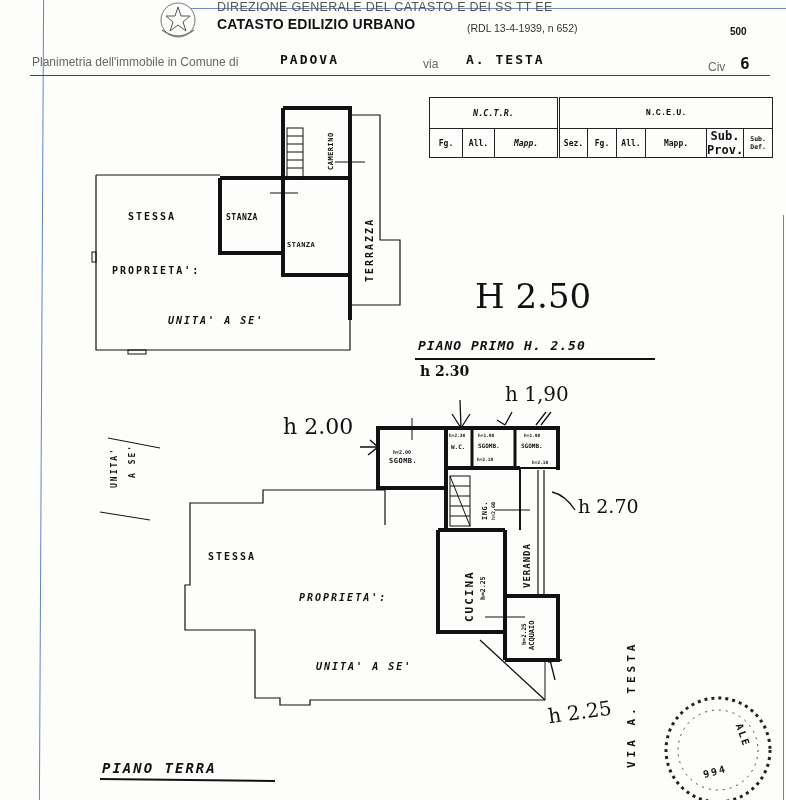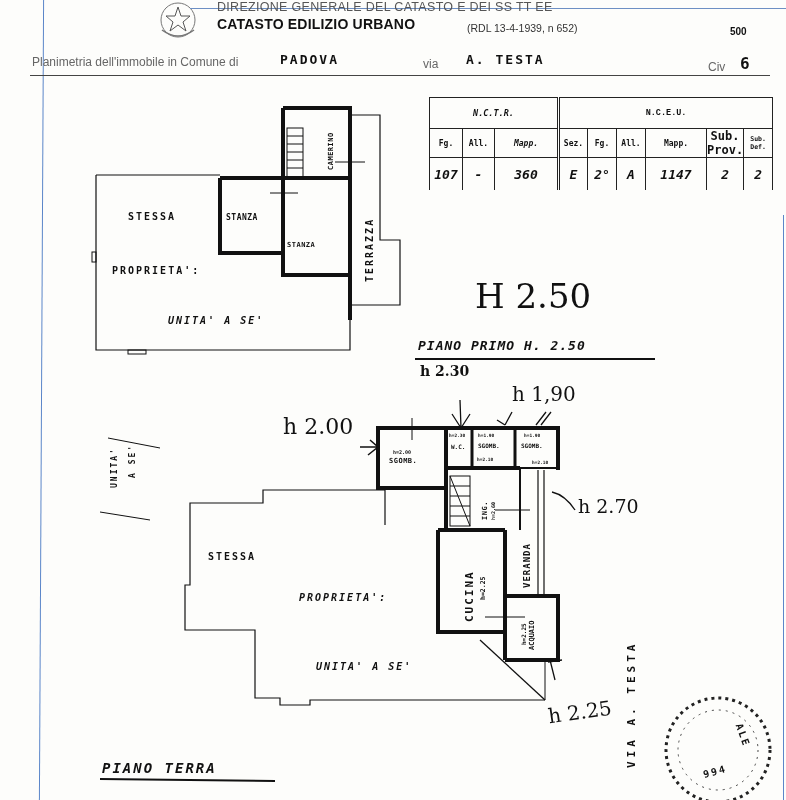--- a/index.html
+++ b/index.html
@@ -67,31 +67,20 @@
     <td style="width:32px;">Fg.</td>
     <td style="width:31px;">All.</td>
     <td class="dbl" style="width:62px;">Mapp.</td>
     <td style="width:27px;">Sez.</td>
     <td style="width:28px;">Fg.</td>
     <td style="width:28px;">All.</td>
     <td style="width:60px;">Mapp.</td>
     <td style="width:30px; font-size:12px;">Sub. Prov.</td>
     <td style="width:28px; font-size:6.5px;">Sub. Def.</td>
   </tr>
-  <tr class="val">
-    <td>107</td>
-    <td>-</td>
-    <td class="dbl">360</td>
-    <td>E</td>
-    <td>2°</td>
-    <td>A</td>
-    <td>1147</td>
-    <td>2</td>
-    <td>2</td>
-  </tr>
 </tbody>
   </table>
 
 <svg class="plan" width="786" height="800">
   <g fill="none" stroke="#111">
 
     <polyline points="96,175 220,175" stroke-width="1.2"></polyline>
     <polyline points="96,175 96,350 350,350 350,320" stroke-width="1.2"></polyline>
 
     <polyline points="352,115 380,115 380,240 400,240 400,305 352,305" stroke-width="1.2"></polyline>
@@ -170,21 +159,21 @@
 <div class="abs hand" style="left:112px; top:265px; font-size:10px;">PROPRIETA':</div>
 <div class="abs hand" style="left:168px; top:315px; font-size:10px; font-style:italic;">UNITA' A SE'</div>
 <div class="abs hand" style="left:226px; top:213px; font-size:8px; letter-spacing:0.5px;">STANZA</div>
 <div class="abs hand" style="left:287px; top:241px; font-size:7px; letter-spacing:0.5px;">STANZA</div>
 <div class="abs hand" style="left:327px; top:170px; font-size:7px; letter-spacing:0.5px; transform:rotate(-90deg); transform-origin:left top;">CAMERINO</div>
 <div class="abs hand" style="left:364px; top:282px; font-size:10px; transform:rotate(-90deg); transform-origin:left top;">TERRAZZA</div>
 <div class="abs script" style="left:475px; top:254px; font-size:34px;margin-top:22px;">H 2.50</div>
 <div class="abs hand" style="left:418px; top:338px; font-size:13px; font-style:italic; letter-spacing:1px;">PIANO PRIMO H. 2.50</div>
 
 <div class="abs script" style="left:420px; top:363px; font-size:14px;font-weight:bold;">h 2.30</div>
-<div class="abs script" style="left:505px; top:382px; font-size:20px;margin-left:7px;">h 1,90</div>
+<div class="abs script" style="left:505px; top:382px; font-size:20px;">h 1,90</div>
 <div class="abs script" style="left:283px; top:414px; font-size:22px;">h 2.00</div>
 <div class="abs script" style="left:578px; top:495px; font-size:19px;">h 2.70</div>
 <div class="abs script" style="left:548px; top:700px; font-size:20px; transform:rotate(-8deg);">h 2.25</div>
 
 <div class="abs hand" style="left:393px; top:449px; font-size:5px; letter-spacing:0;">h=2.00</div>
 <div class="abs hand" style="left:389px; top:457px; font-size:7px; letter-spacing:0.5px;">SGOMB.</div>
 <div class="abs hand" style="left:449px; top:433px; font-size:4.5px; letter-spacing:0;">h=2.30</div>
 <div class="abs hand" style="left:451px; top:443px; font-size:6px; letter-spacing:0;">W.C.</div>
 <div class="abs hand" style="left:478px; top:433px; font-size:4.5px; letter-spacing:0;">h=1.90</div>
 <div class="abs hand" style="left:478px; top:442px; font-size:6px; letter-spacing:0;">SGOMB.</div>

